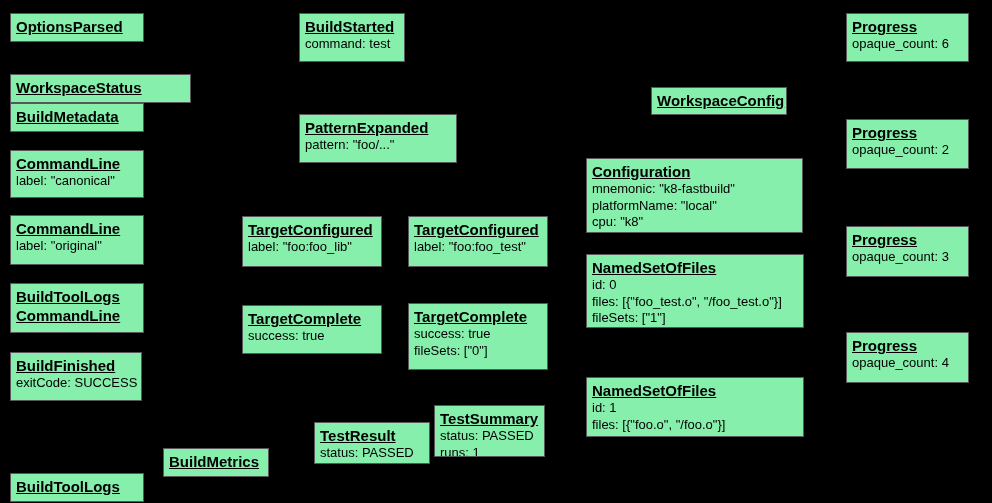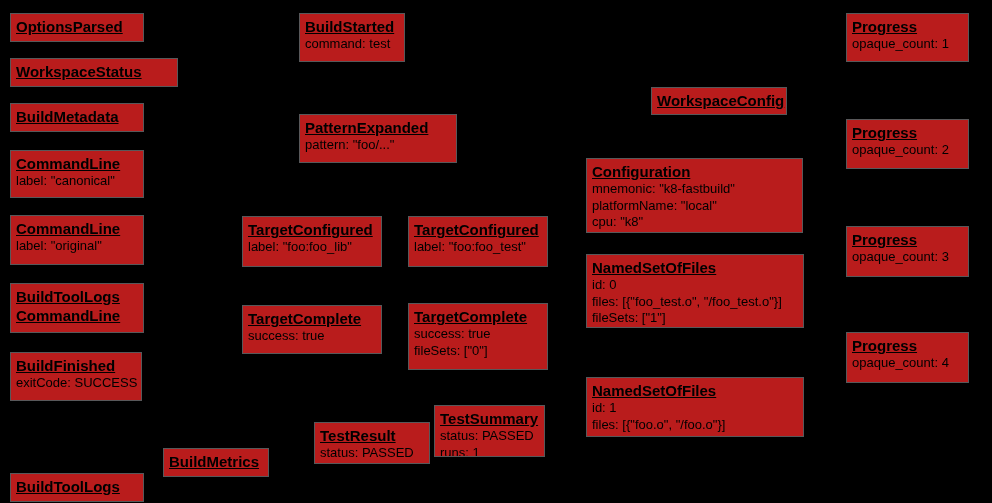--- a/index.html
+++ b/index.html
@@ -10,21 +10,21 @@
     position: relative;
     width: 992px;
     height: 503px;
     background: #000000;
     overflow: hidden;
     font-family: "Liberation Sans", sans-serif;
   }
   .node {
     position: absolute;
     box-sizing: border-box;
-    background: #b91c1c;
+    background: #86efac;
     border: 1px solid #58585a;
     padding: 3px 5px 14px 5px;
     color: #000000;
     overflow: hidden;
   }
   .t {
     display: block;
     font-size: 15px;
     font-weight: bold;
     line-height: 19px;
@@ -39,21 +39,21 @@
 </style>
 </head>
 <body>
 
 <div class="canvas">
 
   <div class="node" style="left:10px;top:13px;width:134px;height:29px">
     <span class="t">OptionsParsed</span>
   </div>
 
-  <div class="node" style="left:10px;top:58px;width:168px;height:29px">
+  <div class="node" style="left:10px;top:74px;width:181px;height:29px">
     <span class="t">WorkspaceStatus</span>
   </div>
 
   <div class="node" style="left:10px;top:103px;width:134px;height:29px">
     <span class="t">BuildMetadata</span>
   </div>
 
   <div class="node" style="left:10px;top:150px;width:134px;height:48px">
     <span class="t">CommandLine</span>
     <div class="ln">label: "canonical"</div>
@@ -143,21 +143,21 @@
   </div>
 
   <div class="node" style="left:586px;top:377px;width:218px;height:60px">
     <span class="t">NamedSetOfFiles</span>
     <div class="ln">id: 1</div>
     <div class="ln">files: [{"foo.o", "/foo.o"}]</div>
   </div>
 
   <div class="node" style="left:846px;top:13px;width:123px;height:49px">
     <span class="t">Progress</span>
-    <div class="ln">opaque_count: 1</div>
+    <div class="ln">opaque_count: 6</div>
   </div>
 
   <div class="node" style="left:846px;top:119px;width:123px;height:50px">
     <span class="t">Progress</span>
     <div class="ln">opaque_count: 2</div>
   </div>
 
   <div class="node" style="left:846px;top:226px;width:123px;height:51px">
     <span class="t">Progress</span>
     <div class="ln">opaque_count: 3</div>

